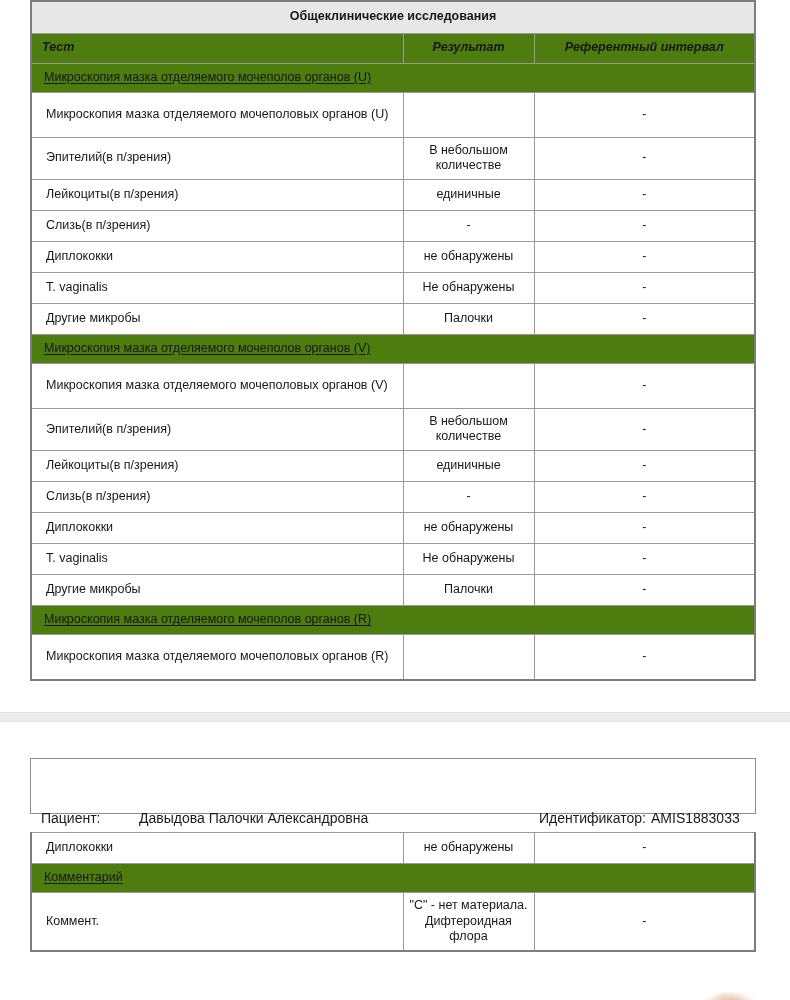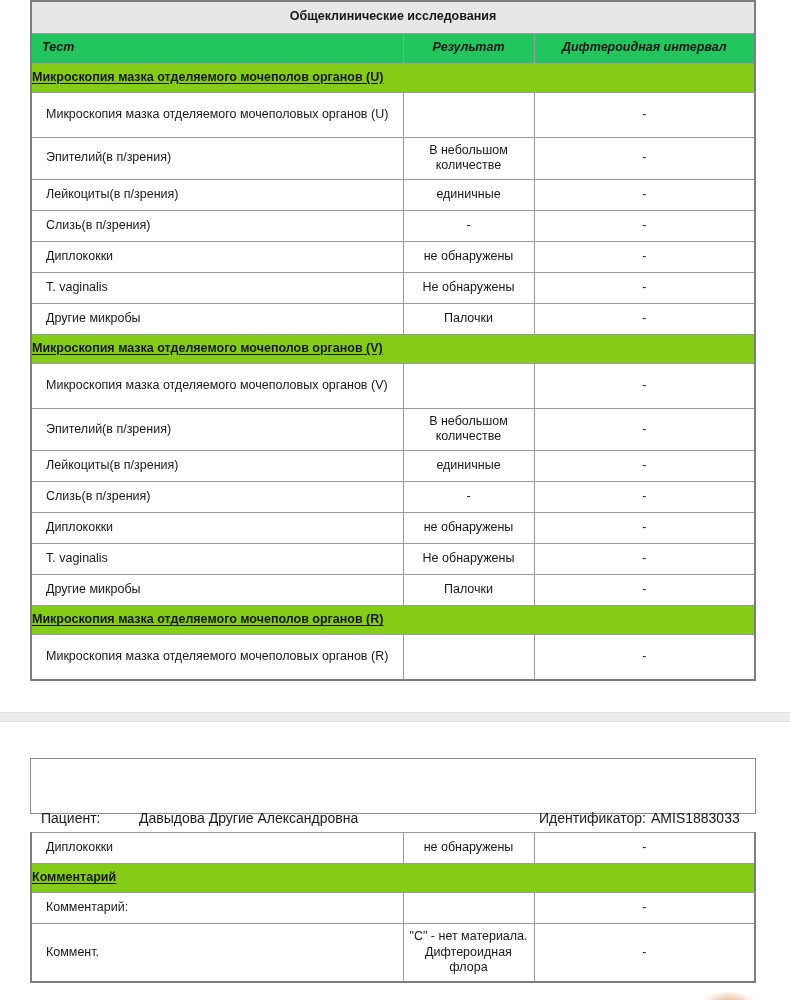--- a/index.html
+++ b/index.html
@@ -52,36 +52,36 @@
     color: #4a6fa5;
     font-weight: bold;
     font-size: 13.5px;
     height: 32px;
     padding: 6px 4px;
     border-bottom: 1px solid #9a9a9a !important;
   }
 
   
   .head-cell {
-    background: #22c55e;
+    background: #4d7c0f;
     font-style: italic;
     font-weight: bold;
     font-size: 13px;
     height: 30px;
     padding: 5px 10px;
   }
   .head-cell.center { text-align: center; }
 
   
   .section-cell {
-    font-weight: bold;
+    font-weight: normal;
     font-size: 13px;
     height: 29px;
-    padding: 5px 0;
-    background: #84cc16;
+    padding: 5px 12px;
+    background: #4d7c0f;
   }
   .section-cell span {
     text-decoration: underline;
     text-underline-offset: 2px;
   }
 
   
   .cell-test {
     padding: 7px 10px 7px 14px;
     text-align: left;
@@ -187,21 +187,21 @@
     </colgroup>
     <tbody>
 
       <tr>
         <td class="title-cell" colspan="3">Общеклинические исследования</td>
       </tr>
 
       <tr>
         <td class="head-cell">Тест</td>
         <td class="head-cell center">Результат</td>
-        <td class="head-cell center">Дифтероидная интервал</td>
+        <td class="head-cell center">Референтный интервал</td>
       </tr>
 
       <tr>
         <td class="section-cell" colspan="3">
           <span>Микроскопия мазка отделяемого мочеполов органов (U)</span>
         </td>
       </tr>
       <tr class="row-tall">
         <td class="cell-test">Микроскопия мазка отделяемого мочеполовых органов (U)</td>
         <td class="cell-result"></td>
@@ -293,21 +293,21 @@
   </table>
 </div>
 
 <div class="page-gap"></div>
 
 <div class="page-two">
 
   <div class="patient-box">
     <div class="patient-row">
       <div class="p-label">Пациент:</div>
-      <div class="p-value">Давыдова Другие Александровна</div>
+      <div class="p-value">Давыдова Палочки Александровна</div>
       <div class="p-label2">Идентификатор:</div>
       <div class="p-value2">AMIS1883033</div>
     </div>
     <div class="patient-row">
       <div class="p-label">Пол:</div>
       <div class="p-value">Женский</div>
       <div class="p-label2">Дата заявки:</div>
       <div class="p-value2">11.05.2023</div>
     </div>
   </div>
@@ -322,25 +322,20 @@
       <tr class="row-one">
         <td class="cell-test">Диплококки</td>
         <td class="cell-result">не обнаружены</td>
         <td class="cell-ref">-</td>
       </tr>
       <tr>
         <td class="section-cell" colspan="3">
           <span>Комментарий</span>
         </td>
       </tr>
-      <tr class="row-one">
-        <td class="cell-test">Комментарий:</td>
-        <td class="cell-result"></td>
-        <td class="cell-ref">-</td>
-      </tr>
       <tr class="row-three">
         <td class="cell-test">Коммент.</td>
         <td class="cell-result">"C" - нет материала. Дифтероидная флора</td>
         <td class="cell-ref">-</td>
       </tr>
     </tbody>
   </table>
 </div>
 
 <div class="fab-sliver"></div>

